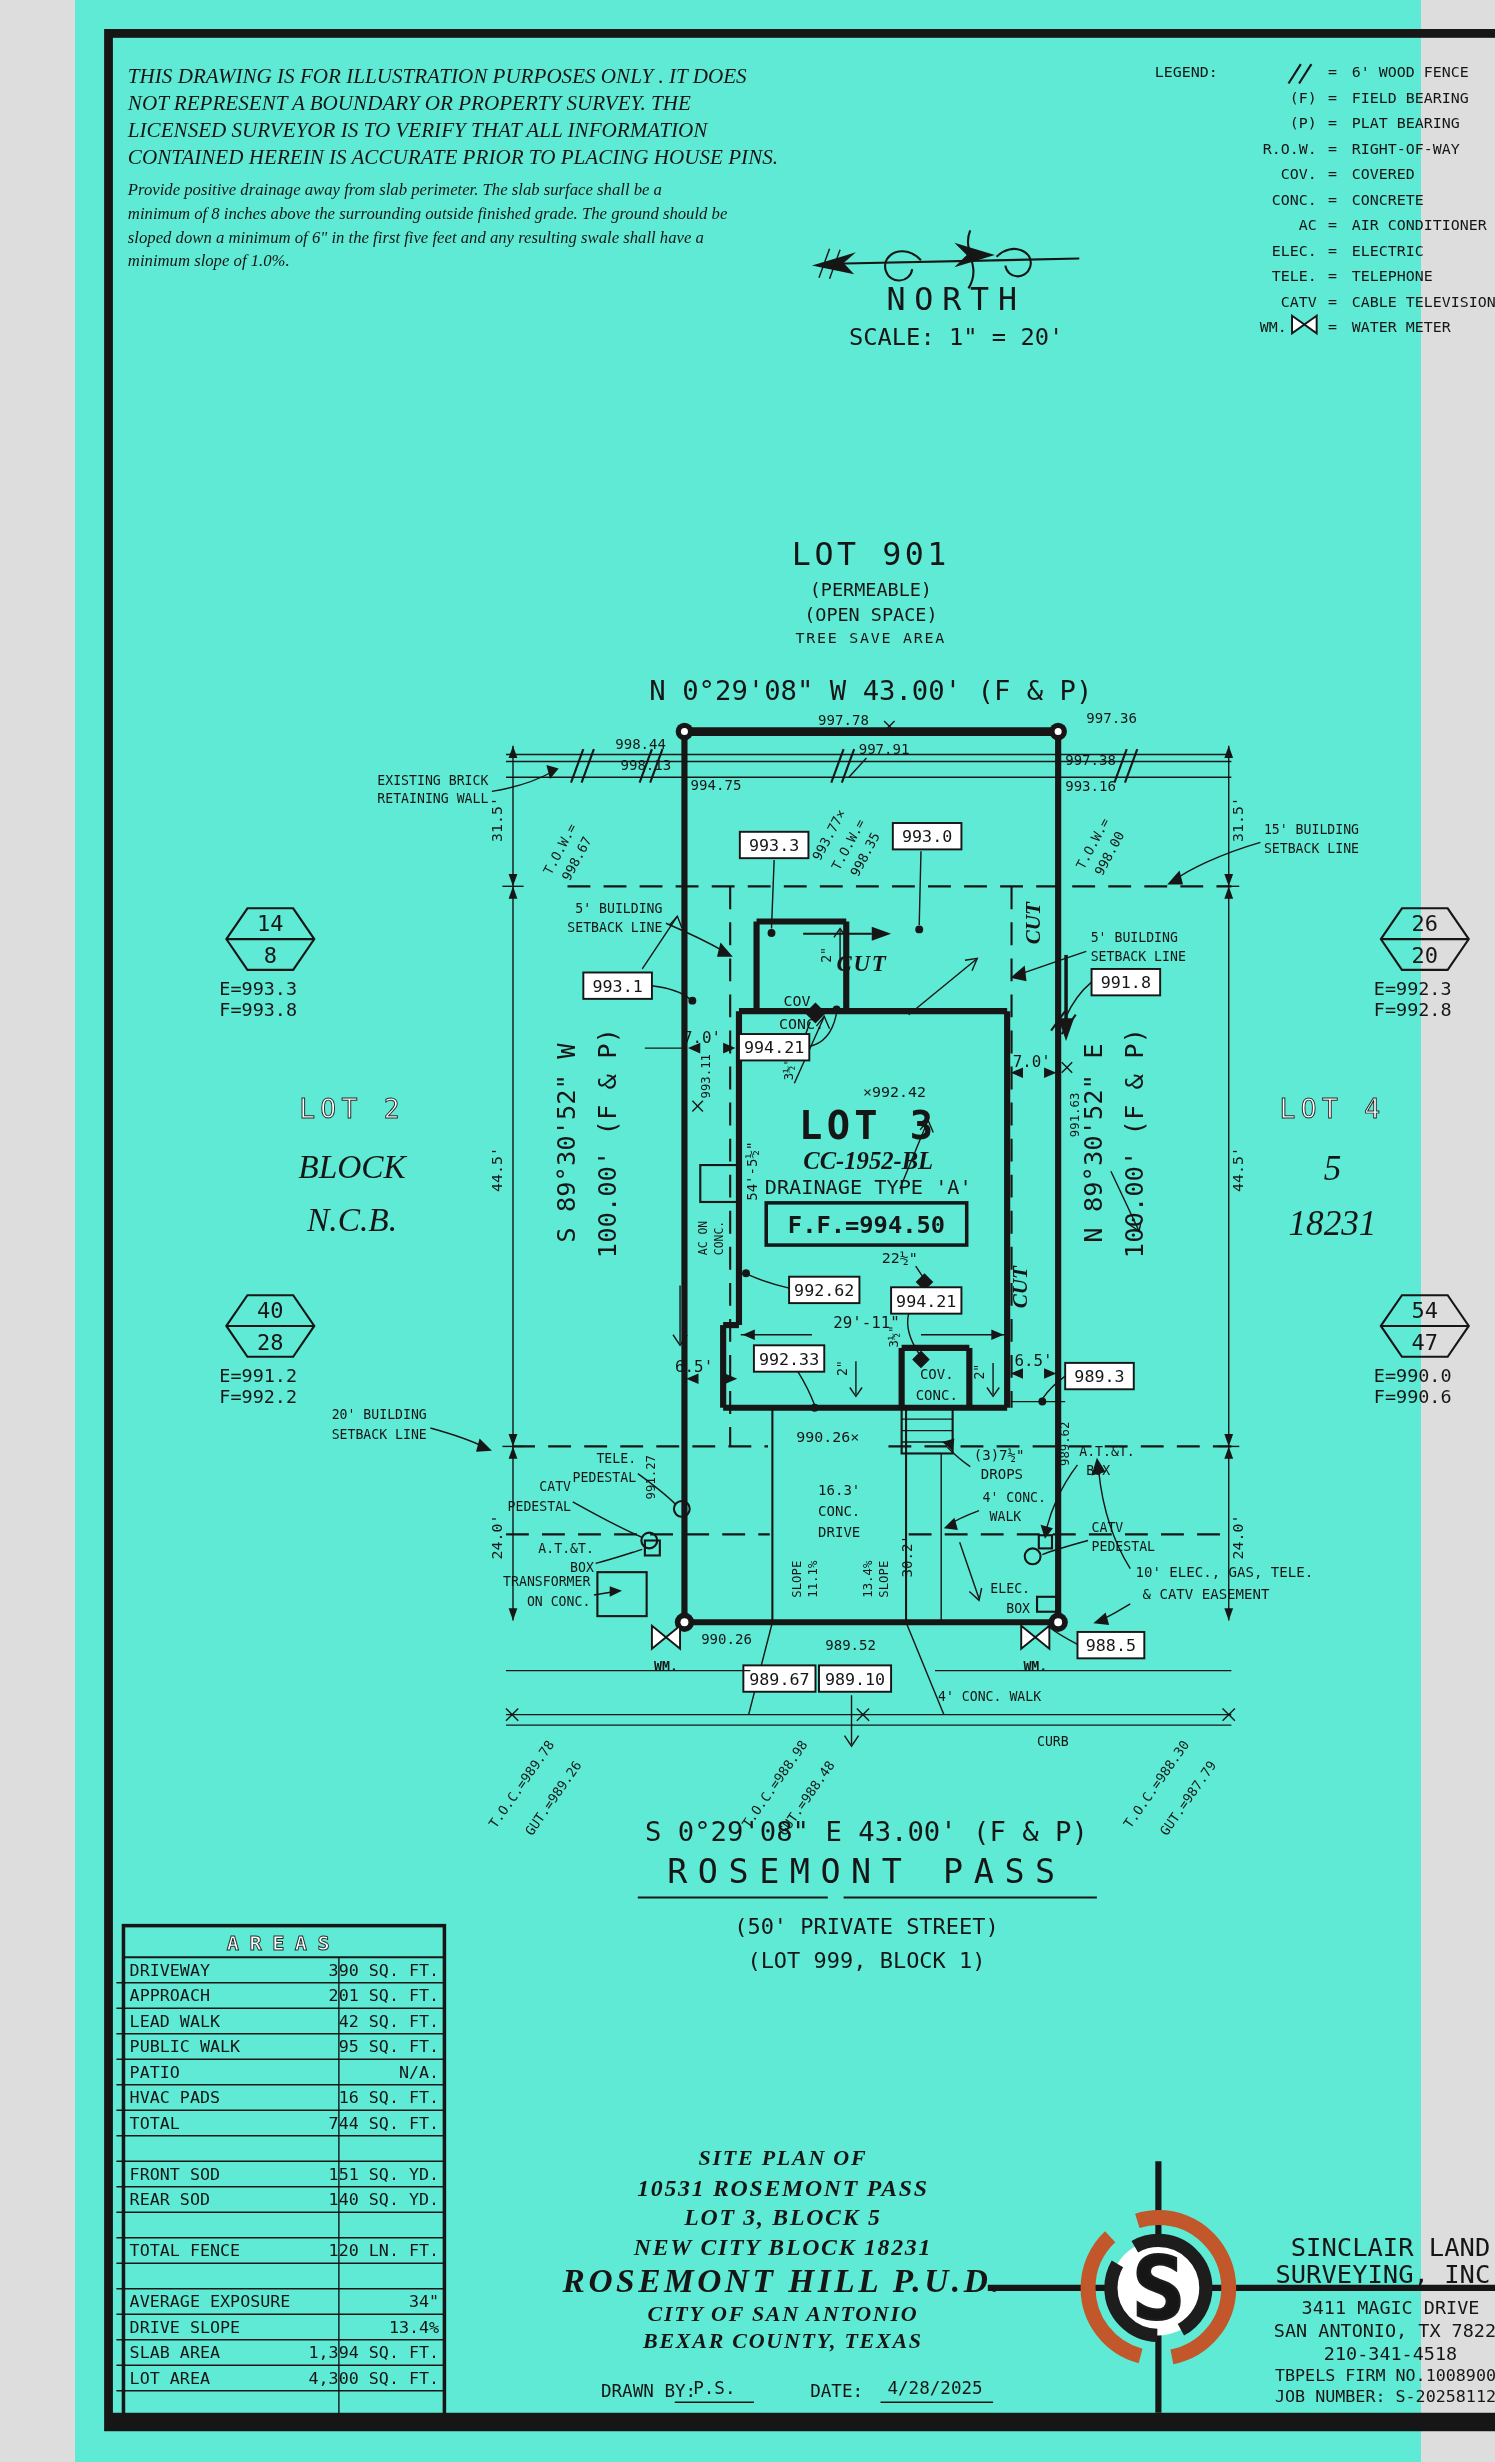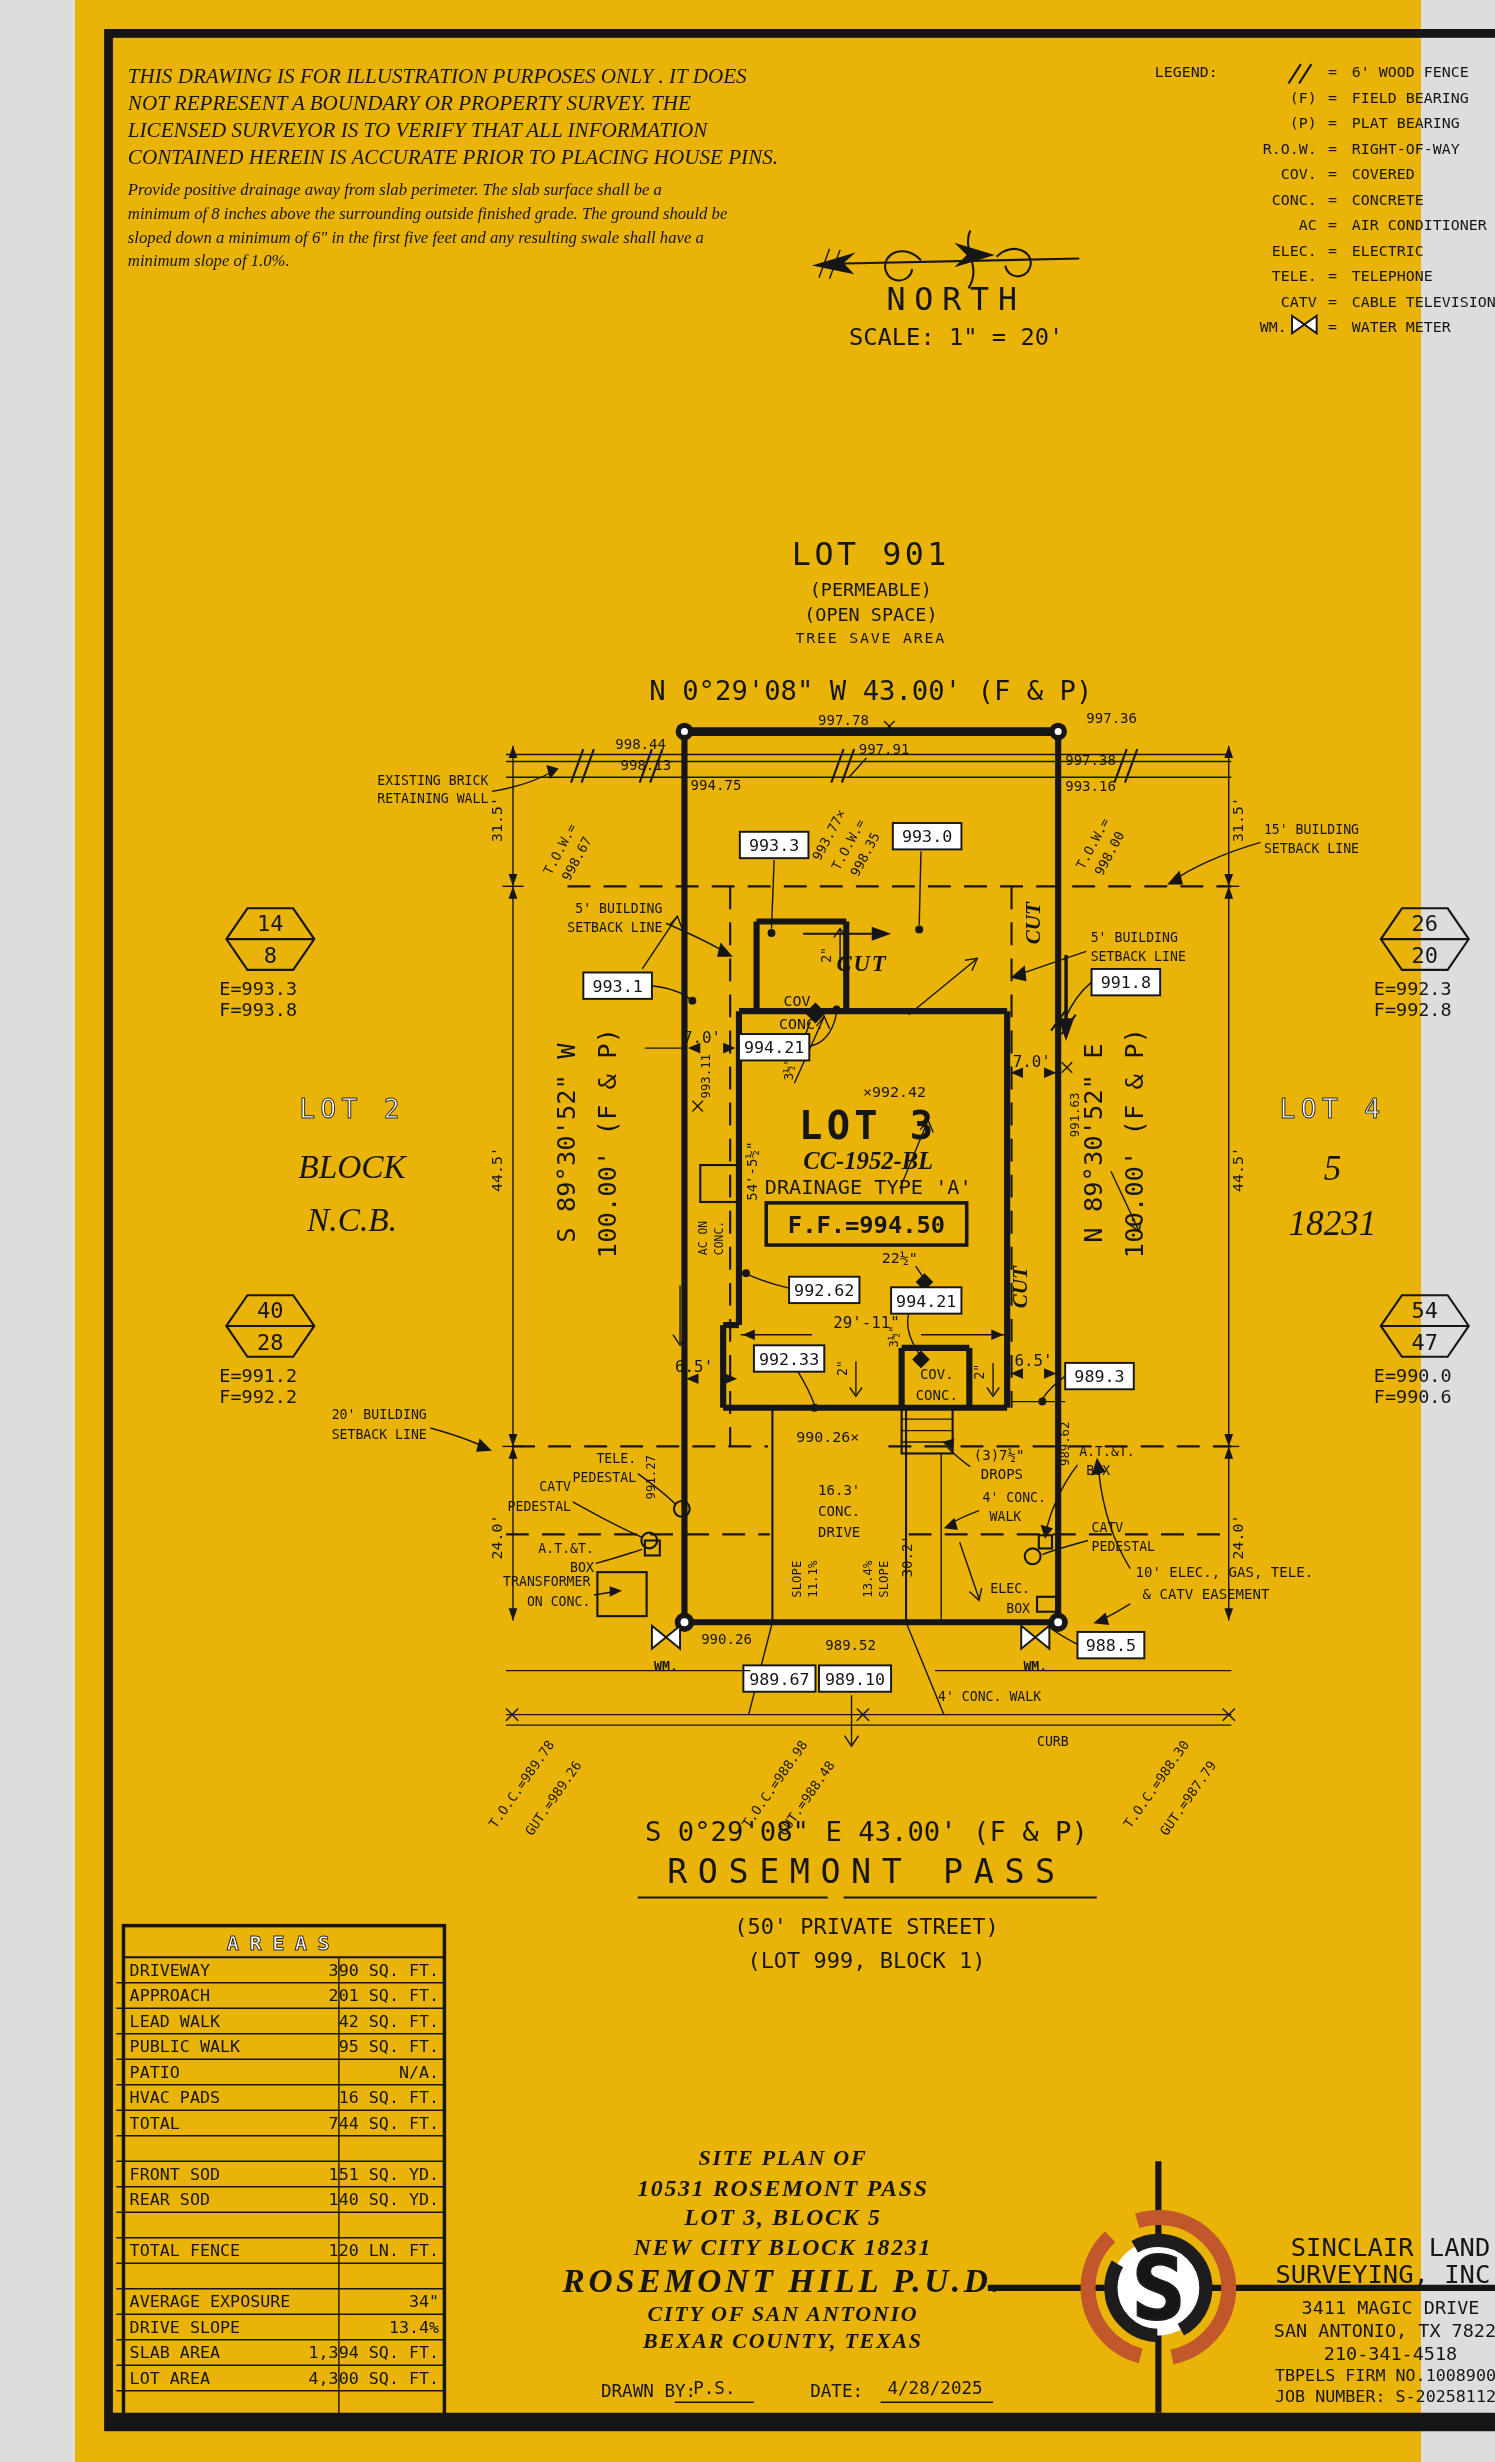--- a/index.html
+++ b/index.html
@@ -1,16 +1,16 @@
 <!DOCTYPE html>
 <html style="font-size:14px"><head>
 <meta charset="utf-8">
 <style>
   html,body{margin:0;padding:0;background:#ddd;}
-  .page{width:1346px;height:2462px;background:#eab308;position:relative;margin:0 auto;}
+  .page{width:1346px;height:2462px;background:#5eead4;position:relative;margin:0 auto;}
   svg{display:block;}
   text{fill:#161616;font-family:"DejaVu Sans Mono",monospace;}
   .it{font-family:"Liberation Serif",serif;font-style:italic;}
   .b{font-weight:bold;}
   .ol{fill:#ffffff;stroke:#2a2a2a;stroke-width:1.1px;}
   .s1{stroke:#161616;stroke-width:1.6;fill:none;}
   .s2{stroke:#161616;stroke-width:2.4;fill:none;}
   .s3{stroke:#161616;stroke-width:4;fill:none;}
   .s6{stroke:#161616;stroke-width:7;fill:none;}
   .s8{stroke:#161616;stroke-width:10;fill:none;}

